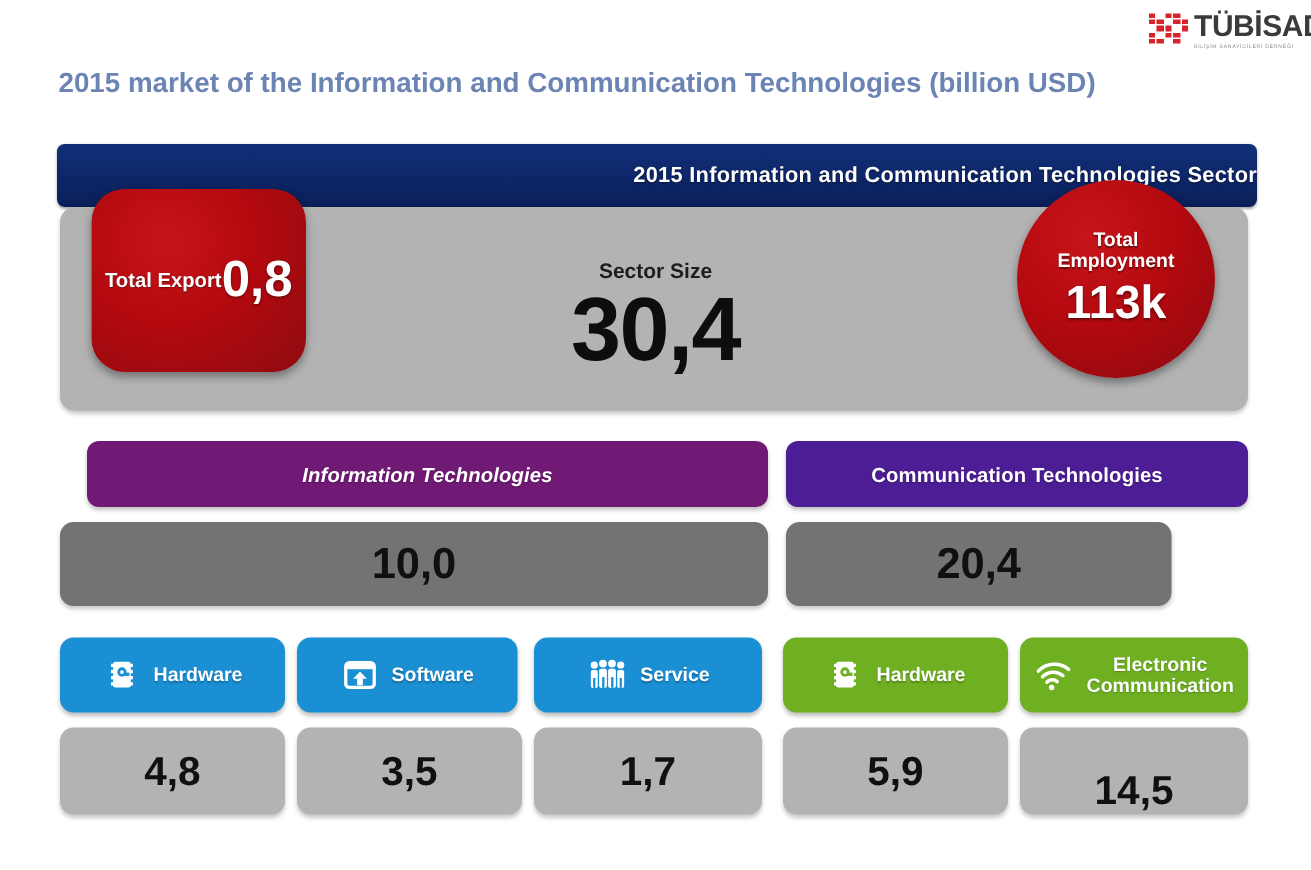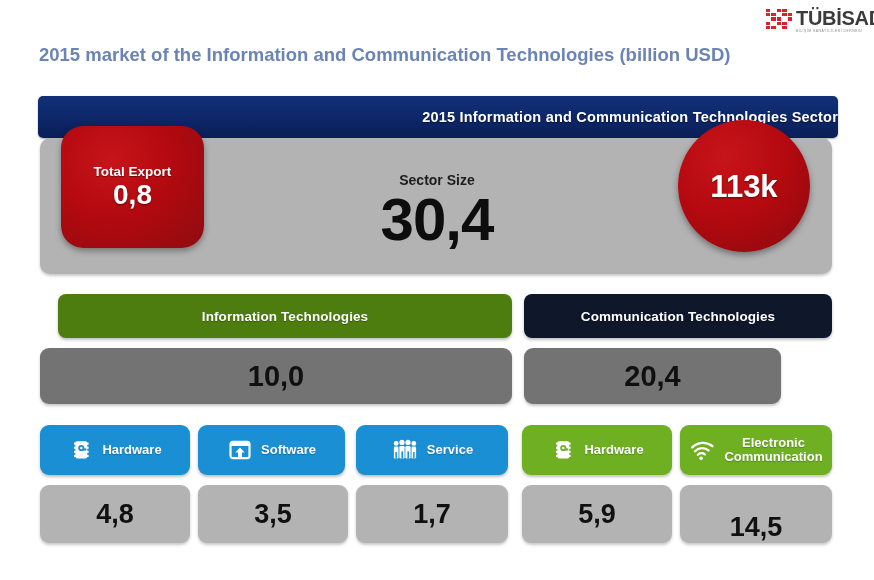--- a/index.html
+++ b/index.html
@@ -70,28 +70,28 @@
     font-size:60px;font-weight:bold;color:#0d0d0d;line-height:1.05;
     letter-spacing:-1px;
   }
 
   
   .export-badge{
     position:absolute;left:61px;top:126px;width:143px;height:122px;
     border-radius:22px;
     background:radial-gradient(ellipse at 35% 28%, #c7151a 0%, #b3090f 45%, #8e0c10 100%);
     box-shadow:0 3px 6px rgba(0,0,0,.35);
-    display:flex;flex-direction:column;align-items:center;justify-content:center;
+    display:flex;flex-direction:row;align-items:center;justify-content:center;
   }
   .export-badge .lbl{
     color:#ffffff;font-size:13.5px;font-weight:bold;
     text-shadow:0 1px 1px rgba(0,0,0,.45);margin-bottom:1px;
   }
   .export-badge .val{
-    color:#ffffff;font-size:28px;font-weight:bold;line-height:1.1;
+    color:#ffffff;font-size:34px;font-weight:bold;line-height:1.1;
     text-shadow:0 1px 2px rgba(0,0,0,.45);
   }
 
   
   .employment-badge{
     position:absolute;left:678px;top:120px;width:132px;height:132px;
     border-radius:50%;
     background:radial-gradient(circle at 36% 28%, #c7151a 0%, #b3090f 48%, #8a0a0e 100%);
     box-shadow:0 3px 6px rgba(0,0,0,.38);
     display:flex;flex-direction:column;align-items:center;justify-content:center;
@@ -109,22 +109,22 @@
   .cat-row{position:absolute;left:0;top:294px;width:874px;height:44px;}
   .cat{
     position:absolute;top:0;height:44px;border-radius:8px;
     display:flex;align-items:center;justify-content:center;
     box-shadow:0 2px 3px rgba(0,0,0,.25);
   }
   .cat span{
     color:#ffffff;font-size:13.5px;font-weight:bold;letter-spacing:0.1px;
     text-shadow:0 1px 1px rgba(0,0,0,.28);
   }
-  .cat.it{left:58px;width:454px;background:#4d7c0f;}
-  .cat.ct{left:524px;width:308px;background:#0f172a;}
+  .cat.it{left:58px;width:454px;background:#701a75;font-style:italic;}
+  .cat.ct{left:524px;width:308px;background:#4c1d95;}
 
   
   .catval-row{position:absolute;left:0;top:348px;width:874px;height:56px;}
   .catval{
     position:absolute;top:0;height:56px;background:#737373;border-radius:9px;
     display:flex;align-items:center;justify-content:center;
     box-shadow:0 2px 3px rgba(0,0,0,.22);
   }
   .catval span{font-size:29px;font-weight:bold;color:#101010;}
   .catval.it{left:40px;width:472px;}
@@ -215,20 +215,21 @@
 
   <div class="sector-size-label">Sector Size</div>
   <div class="sector-size-value">30,4</div>
 
   <div class="export-badge">
     <div class="lbl">Total Export</div>
     <div class="val">0,8</div>
   </div>
 
   <div class="employment-badge">
+    <div class="lbl">Total<br>Employment</div>
     <div class="val">113k</div>
   </div>
 
   <div class="cat-row">
     <div class="cat it">
       <span>Information Technologies</span>
     </div>
     <div class="cat ct">
       <span>Communication Technologies</span>
     </div>

